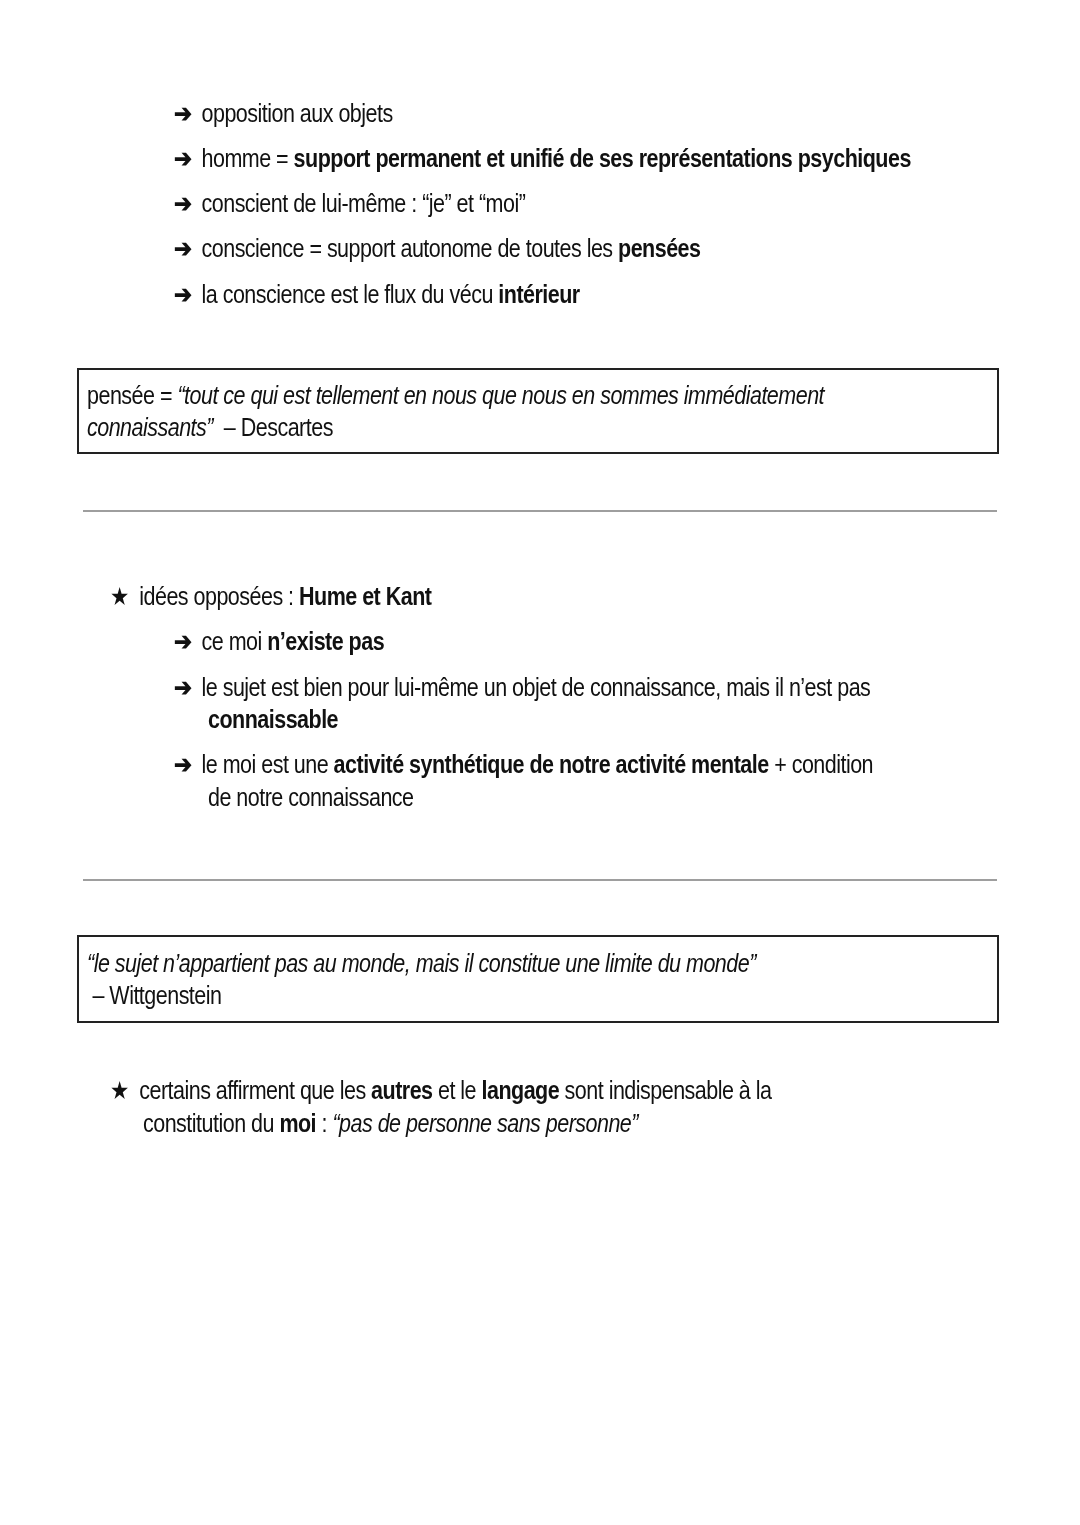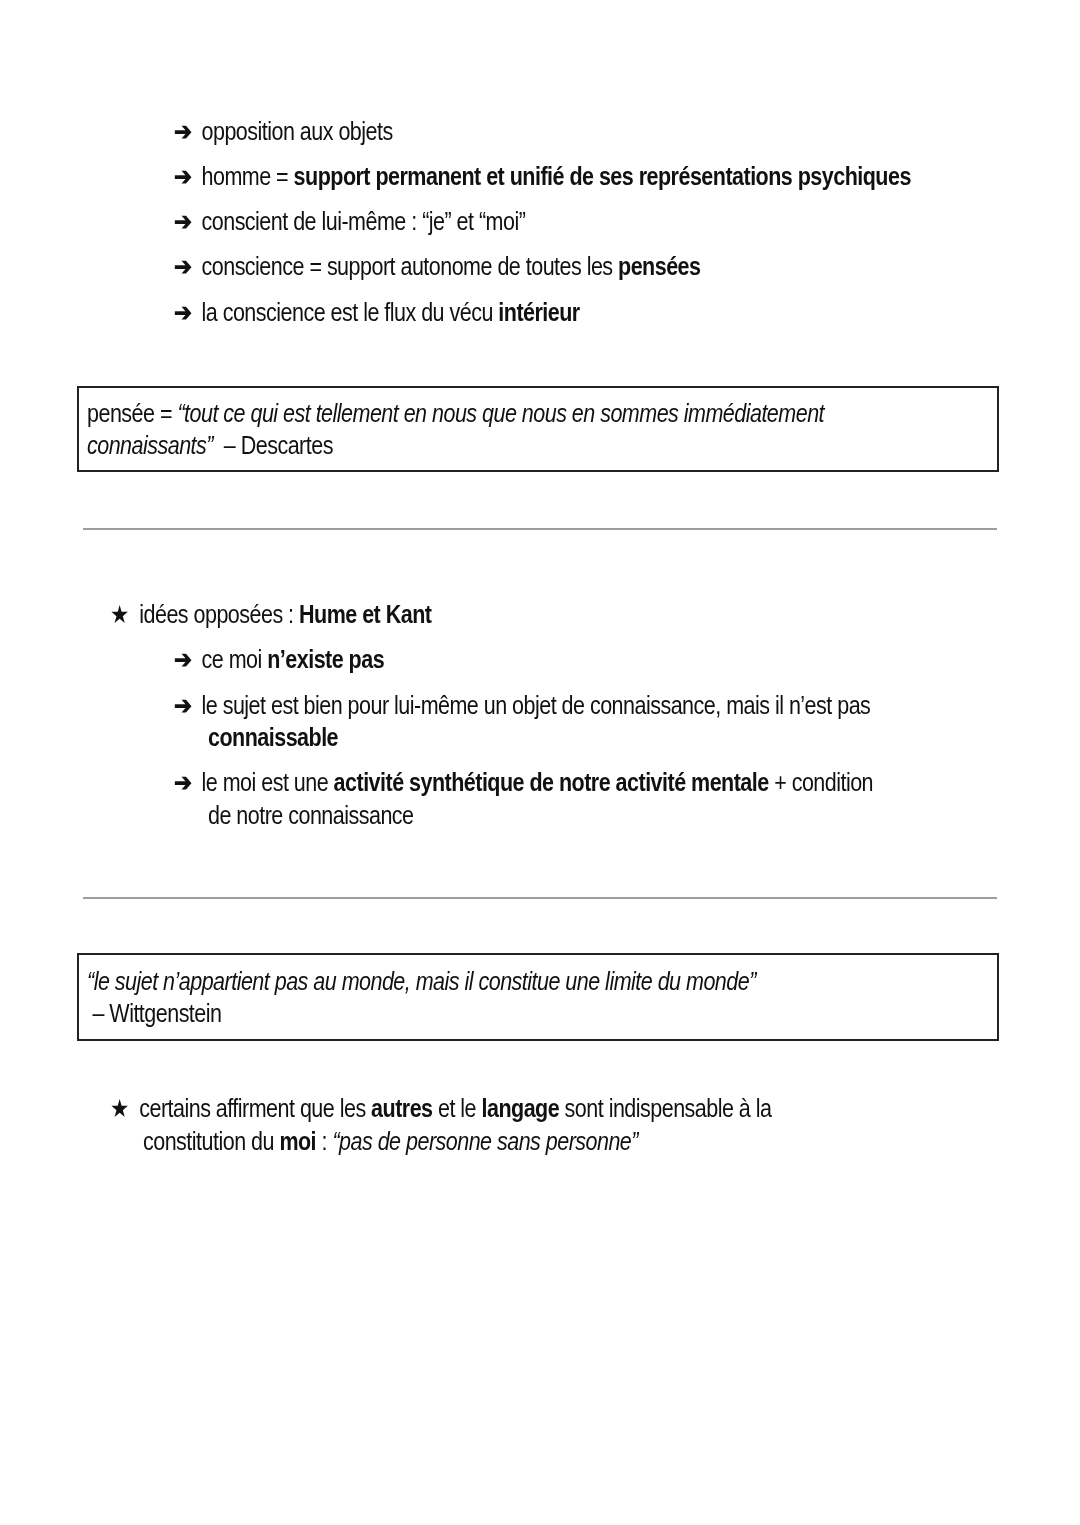--- a/index.html
+++ b/index.html
@@ -1,18 +1,18 @@
 <!DOCTYPE html>
 <html><head>
 <meta charset="utf-8">
 <style>
   html, body { margin:0; padding:0; background:#ffffff; }
   body { width:1080px; height:1525px; position:relative; overflow:hidden;
          font-family:"Liberation Sans", sans-serif; color:#111; }
-  .page { position:absolute; left:0; top:18px; width:1080px; height:1104px; }
+  .page { position:absolute; left:0; top:0; width:1080px; height:1104px; }
   .line { position:absolute; font-size:25px; line-height:33px; letter-spacing:-0.6px;
           transform-origin:left top; white-space:nowrap; }
   .cond { transform:scaleX(0.86); }
   .arrow { display:inline-block; width:32px; font-weight:bold; }
   .star { display:inline-block; width:34px; }
   b { font-weight:bold; }
   i { font-style:italic; }
   .box { position:absolute; left:77px; width:922px; border:2px solid #222; box-sizing:border-box; }
   .hr { position:absolute; left:83px; width:914px; height:0; border-top:2px solid #9e9e9e; }
 </style>

